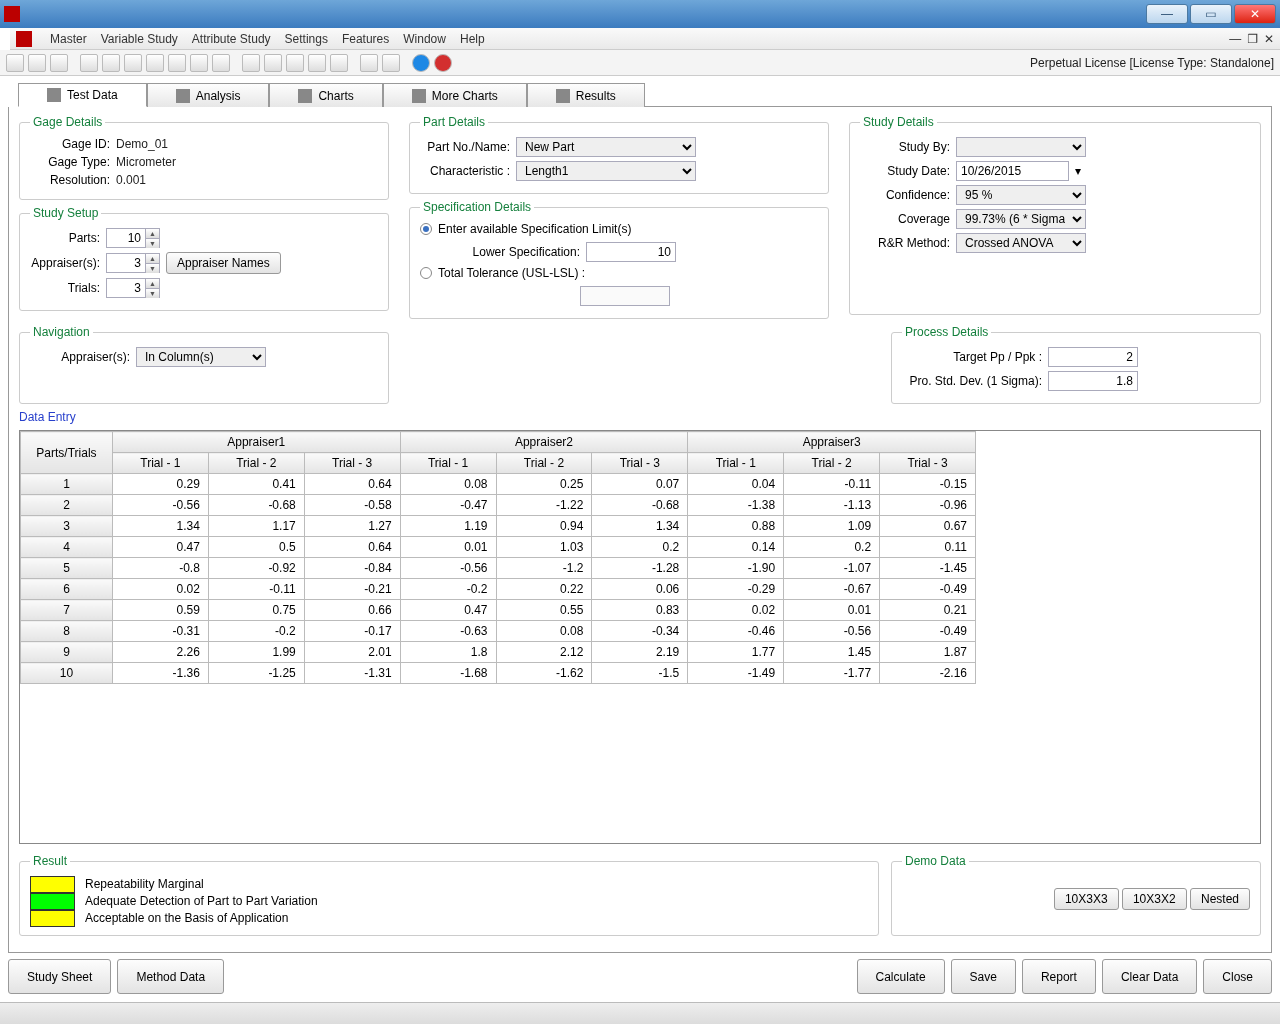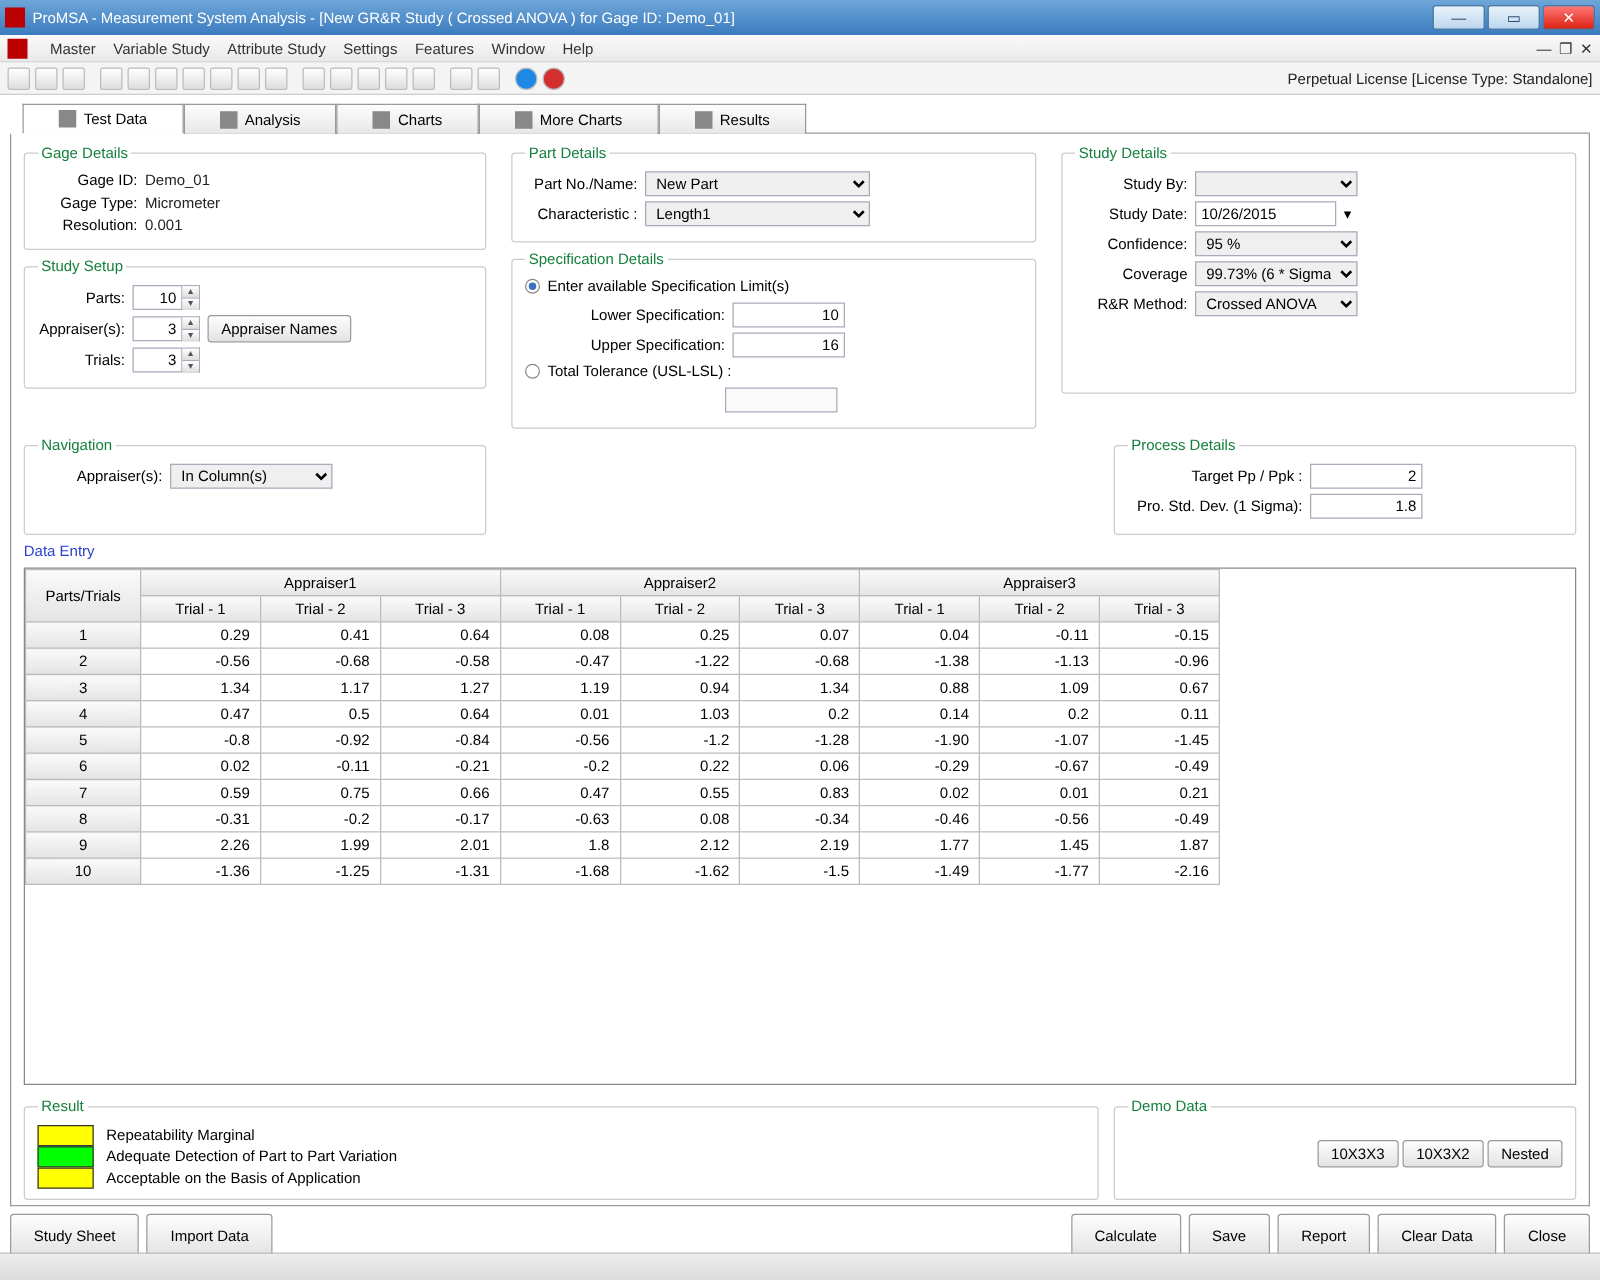--- a/index.html
+++ b/index.html
@@ -2,21 +2,21 @@
 <html><head>
 <meta charset="utf-8">
 <style>
 * { box-sizing: border-box; margin: 0; padding: 0; font-family: "Segoe UI", Tahoma, sans-serif; font-size: 12px; }
 body { background: #fff; width: 1280px; height: 1024px; overflow: hidden; position: relative;}
 .titlebar { background: linear-gradient(#6ea6d8,#3b7bbf); height: 28px; display: flex; align-items: center; padding: 0 4px; color: #fff; }
 .titlebar .icon { width:16px; height:16px; background:#b00; margin-right:6px; }
 .titlebar .winbtns { margin-left:auto; display:flex; gap:2px;}
 .titlebar .winbtns div { width:42px; height:20px; background:linear-gradient(#eaf3fb,#bcd6ee); border:1px solid #4b79a1; border-radius:3px; display:flex;align-items:center;justify-content:center;color:#2b4f72;}
 .titlebar .winbtns .close { background:linear-gradient(#f77,#d21); color:#fff; }
-.menubar { background:linear-gradient(#fafafa,#e9e9e9); border-bottom:1px solid #ccc; height:22px; display:flex; align-items:center; padding:0 6px; gap:14px; }
+.menubar { background:linear-gradient(#fafafa,#e9e9e9); border-bottom:1px solid #ccc; height:22px; display:flex; align-items:center; padding:0 6px; gap:14px;margin-left:10px; }
 .menubar .appicon{width:16px;height:16px;background:#b00;margin-right:4px;}
 .menubar span{color:#333;}
 .menubar .mdi{margin-left:auto;display:flex;gap:6px;color:#555;font-size:12px;}
 .toolbar { background:#f4f4f4; border-bottom:1px solid #ccc; height:26px; display:flex;align-items:center;padding:0 6px;gap:4px;}
 .toolbar .tb { width:18px;height:18px; border:1px solid #bbb; background:linear-gradient(#fff,#ddd); border-radius:2px;}
 .toolbar .sep{width:4px;}
 .license{margin-left:auto;color:#222;}
 .content{padding:6px 8px 2px 8px;}
 .tabs{display:flex;border-bottom:1px solid #999;margin-left:10px;}
 .tab{padding:4px 28px;border:1px solid #999;border-bottom:none;background:linear-gradient(#fdfdfd,#e7e7e7);margin-right:0px;position:relative;top:1px;display:flex;align-items:center;gap:6px;}
@@ -54,21 +54,20 @@
 .swatch{width:45px;height:17px;border:1px solid #333}
 .bottombar{padding:4px 8px;display:flex;align-items:center;gap:6px;}
 .statusbar{height:22px;background:linear-gradient(#eee,#dcdcdc);position:absolute;bottom:0;left:0;right:0;border-top:1px solid #bbb}
 .nav-proc-row{display:flex;gap:20px;margin-top:6px;}
 </style>
 </head>
 <body>
 
 <div class="titlebar">
   <div class="icon"></div>
-  <span>ProMSA - Measurement System Analysis  -  [New GR&amp;R Study ( Crossed ANOVA ) for Gage ID: Demo_01]</span>
   <div class="winbtns">
     <div>—</div>
     <div>▭</div>
     <div class="close">✕</div>
   </div>
 </div>
 
 <div class="menubar">
   <div class="appicon"></div>
   <span>Master</span>
@@ -203,24 +202,20 @@
     </fieldset>
     <fieldset style="margin-top:6px">
             <legend>Specification Details</legend>
       <div class="radio checked">
               <span class="dot"></span>
               <span>Enter available Specification Limit(s)</span>
             </div>
       <div class="field" style="margin-left:40px">
               <span class="lbl" style="width:120px">Lower Specification:</span>
               <input type="text" style="width: 90px; text-align: right;" value="10">
-            </div>
-      <div class="field" style="margin-left:40px">
-              <span class="lbl" style="width:120px">Upper Specification:</span>
-              <input type="text" style="width: 90px; text-align: right;" value="16">
             </div>
       <div class="radio">
               <span class="dot"></span>
               <span>Total Tolerance (USL-LSL) :</span>
             </div>
       <div class="field" style="margin-left:160px">
               <input type="text" style="width: 90px;" disabled="" value="">
             </div>
     </fieldset>
   </div>
@@ -445,21 +440,21 @@
       <button class="small">Nested</button>
     </div>
   </fieldset>
 </div>
 
 </div>
 </div>
 
 <div class="bottombar">
   <button class="wide">Study Sheet</button>
-  <button class="wide">Import Data</button>
+  <button class="wide">Method Data</button>
   <div style="flex:1"></div>
   <button class="wide">Calculate</button>
   <button class="wide">Save</button>
   <button class="wide">Report</button>
   <button class="wide">Clear Data</button>
   <button class="wide">Close</button>
 </div>
 
 <div class="statusbar"></div>
 

